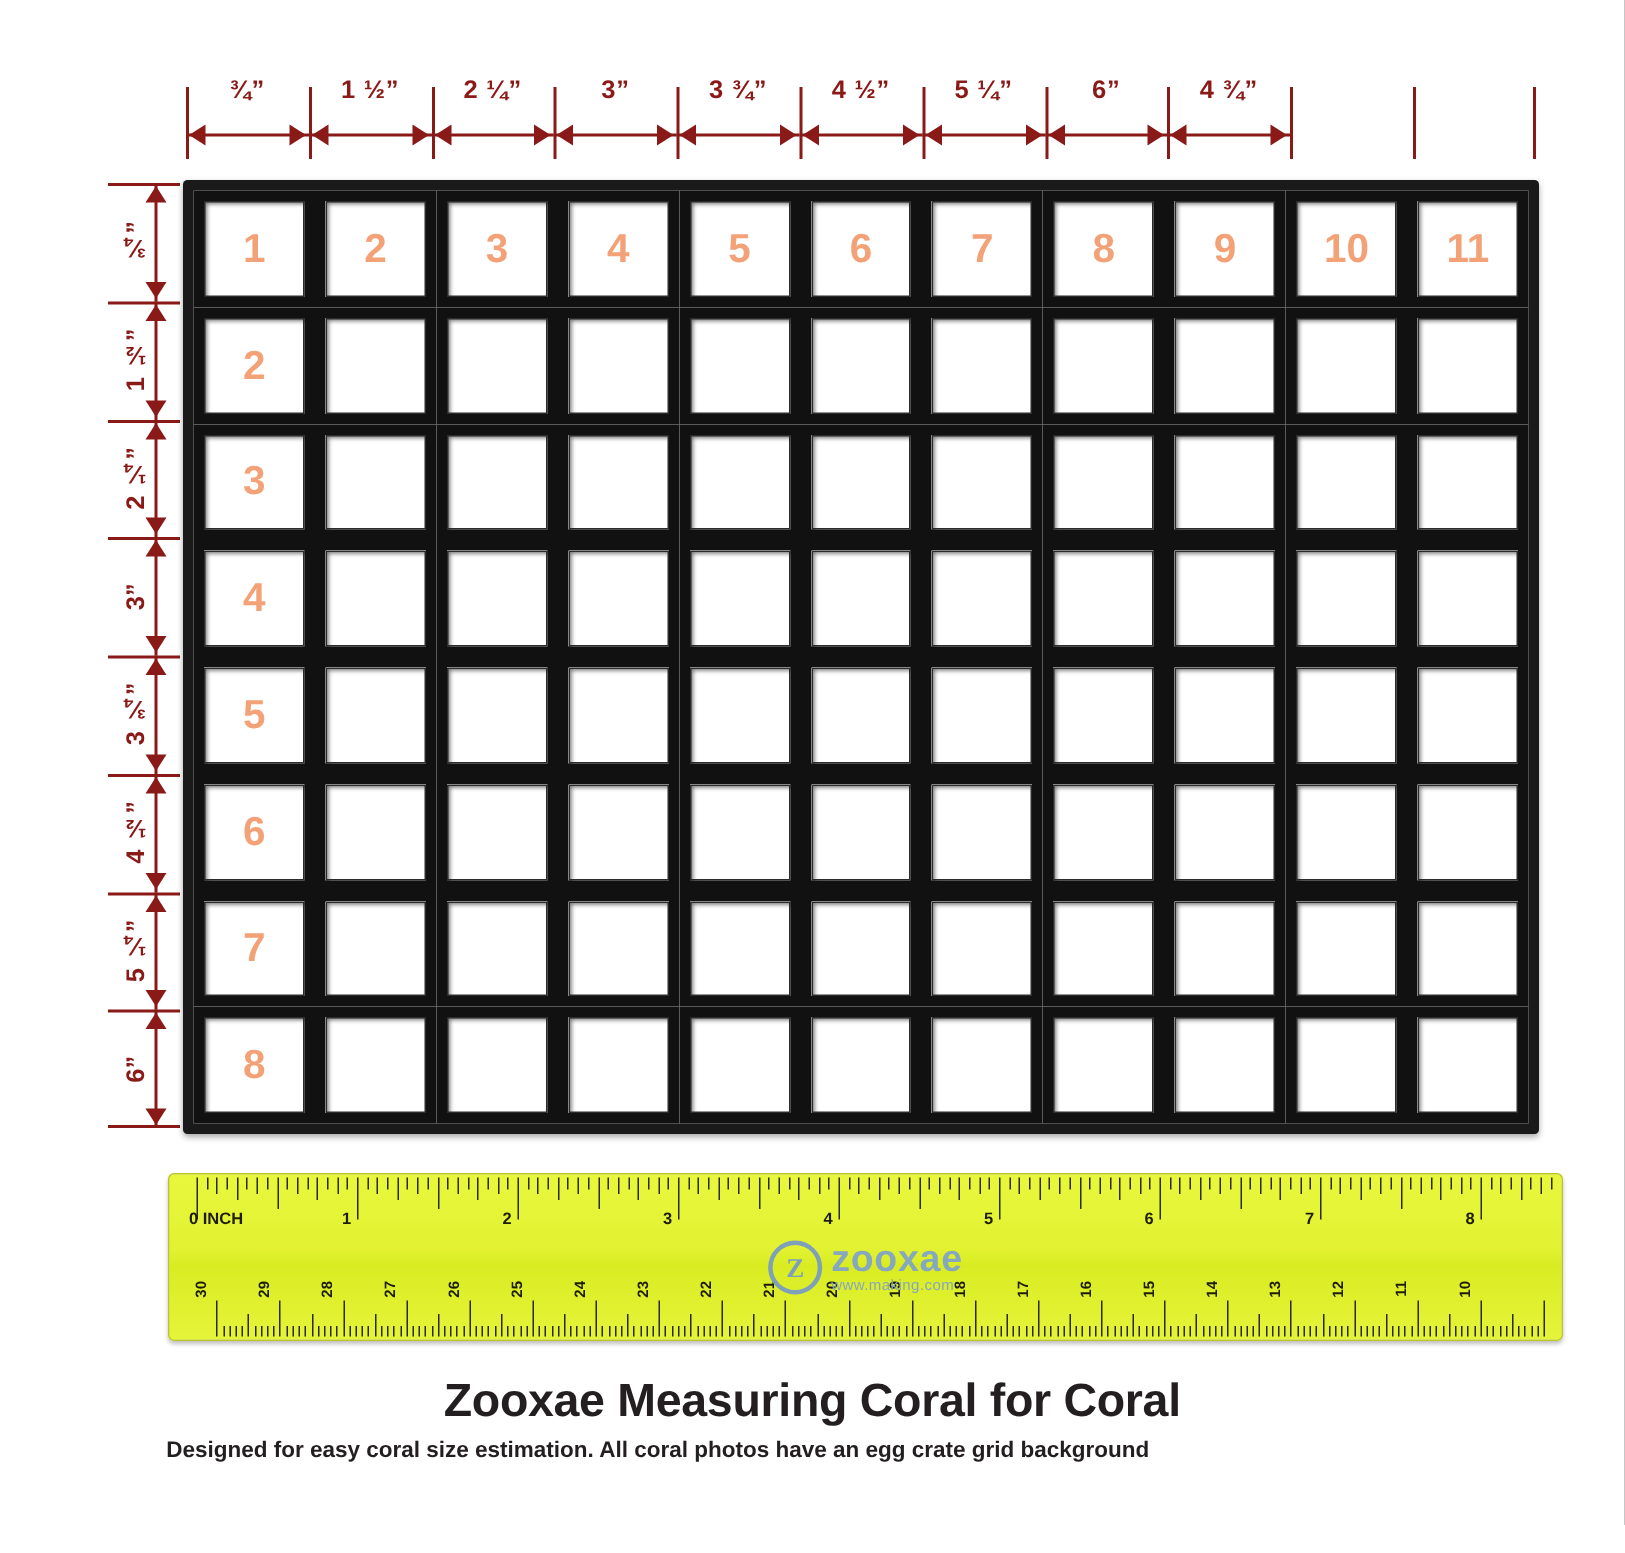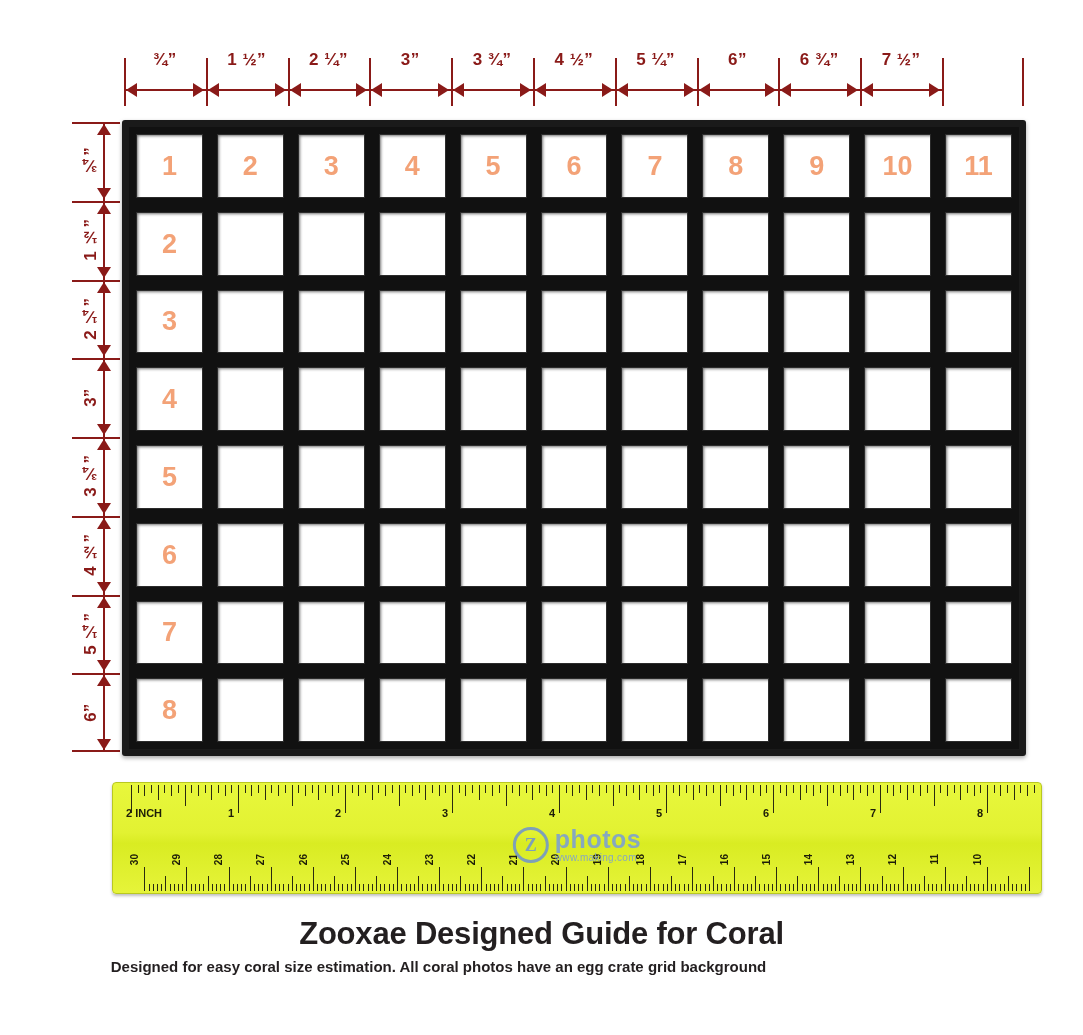--- a/index.html
+++ b/index.html
@@ -307,27 +307,21 @@
       <div class="arrow-l" style="left:2px;"></div>
       <div class="arrow-r" style="right:2px;"></div>
     </div>
     <div class="top-seg" style="left:572.6px;width:81.8px;">
       <div class="seg-label">6”</div>
       <div class="seg-line"></div>
       <div class="arrow-l" style="left:2px;"></div>
       <div class="arrow-r" style="right:2px;"></div>
     </div>
     <div class="top-seg" style="left:654.4px;width:81.8px;">
-      <div class="seg-label">6 ¾”</div>
-      <div class="seg-line"></div>
-      <div class="arrow-l" style="left:2px;"></div>
-      <div class="arrow-r" style="right:2px;"></div>
-    </div>
-    <div class="top-seg" style="left:736.2px;width:81.8px;">
-      <div class="seg-label">7 ½”</div>
+      <div class="seg-label">4 ¾”</div>
       <div class="seg-line"></div>
       <div class="arrow-l" style="left:2px;"></div>
       <div class="arrow-r" style="right:2px;"></div>
     </div>
 
     <div class="tick-v" style="left:0px;"></div>
     <div class="tick-v" style="left:81.8px;"></div>
     <div class="tick-v" style="left:163.6px;"></div>
     <div class="tick-v" style="left:245.4px;"></div>
     <div class="tick-v" style="left:327.2px;"></div>
@@ -667,21 +661,21 @@
         <div class="r-tick" style="left: 860.625px; top: 2px; height: 11px;"></div>
         <div class="r-tick" style="left: 867.312px; top: 2px; height: 8px;"></div>
         <div class="r-tick" style="left: 874px; top: 2px; height: 28px;"></div>
         <div class="r-tick" style="left: 880.688px; top: 2px; height: 8px;"></div>
         <div class="r-tick" style="left: 887.375px; top: 2px; height: 11px;"></div>
         <div class="r-tick" style="left: 894.062px; top: 2px; height: 8px;"></div>
         <div class="r-tick" style="left: 900.75px; top: 2px; height: 15px;"></div>
         <div class="r-tick" style="left: 907.438px; top: 2px; height: 8px;"></div>
         <div class="r-tick" style="left: 914.125px; top: 2px; height: 11px;"></div>
         <div class="r-tick" style="left: 920.812px; top: 2px; height: 8px;"></div>
-        <div class="r-num" style="left: 13px; top: 24px;">2 INCH</div>
+        <div class="r-num" style="left: 13px; top: 24px;">0 INCH</div>
         <div class="r-num" style="left: 115px; top: 24px;">1</div>
         <div class="r-num" style="left: 222px; top: 24px;">2</div>
         <div class="r-num" style="left: 329px; top: 24px;">3</div>
         <div class="r-num" style="left: 436px; top: 24px;">4</div>
         <div class="r-num" style="left: 543px; top: 24px;">5</div>
         <div class="r-num" style="left: 650px; top: 24px;">6</div>
         <div class="r-num" style="left: 757px; top: 24px;">7</div>
         <div class="r-num" style="left: 864px; top: 24px;">8</div>
         <div class="r-tick" style="left: 916px; top: 84px; height: 24px;"></div>
         <div class="r-tick" style="left: 911.787px; top: 101px; height: 7px;"></div>
@@ -912,24 +906,24 @@
         <div class="r-num-bottom" style="left: 647.89px; bottom: 28px;">15</div>
         <div class="r-num-bottom" style="left: 690.016px; bottom: 28px;">14</div>
         <div class="r-num-bottom" style="left: 732.142px; bottom: 28px;">13</div>
         <div class="r-num-bottom" style="left: 774.268px; bottom: 28px;">12</div>
         <div class="r-num-bottom" style="left: 816.394px; bottom: 28px;">11</div>
         <div class="r-num-bottom" style="left: 858.52px; bottom: 28px;">10</div>
       </div>
     <div class="ruler-brand">
       <div class="brand-circle">Z</div>
       <div class="brand-stack">
-        <div class="brand-text">photos</div>
+        <div class="brand-text">zooxae</div>
         <div class="brand-url">www.making.com</div>
       </div>
     </div>
   </div>
 
-  <div class="caption-title">Zooxae Designed Guide for Coral</div>
+  <div class="caption-title">Zooxae Measuring Coral for Coral</div>
   <div class="caption-sub">
     <div>Designed for easy coral size estimation. All coral photos have an egg crate grid background</div>
   </div>
 
 </div>
 
 </body></html>

